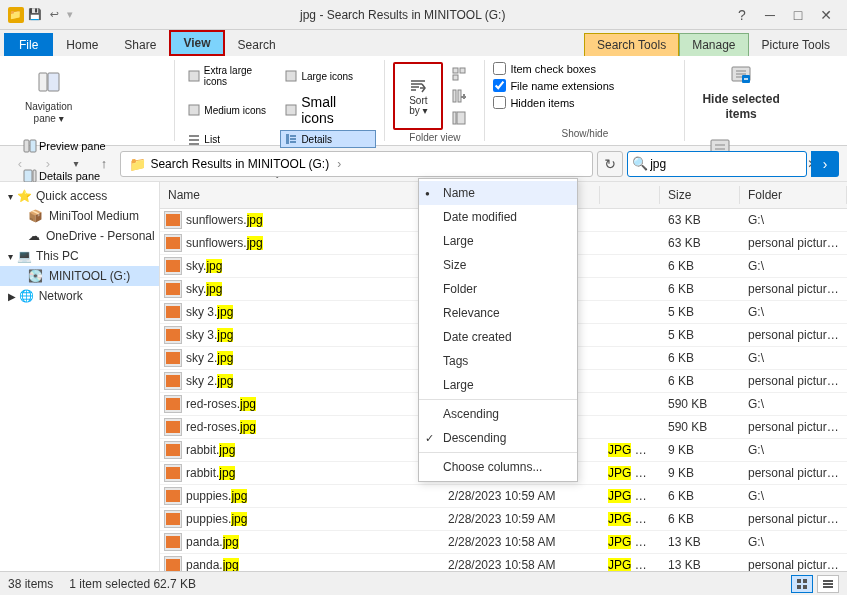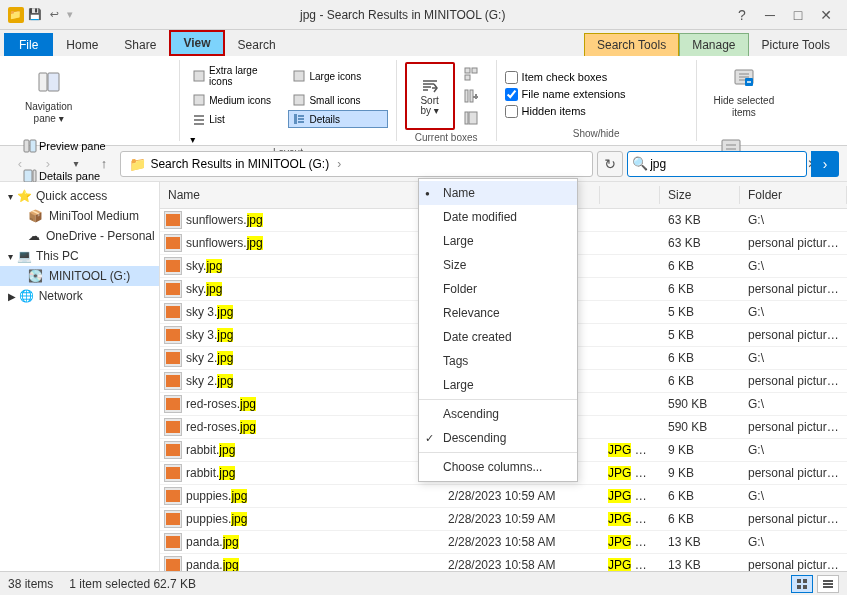--- a/index.html
+++ b/index.html
@@ -471,21 +471,21 @@
         <div class="layout-item">
           <svg width="12" height="12">
               <rect x="1" y="1" width="10" height="10" fill="#e0e0e0" stroke="#888" stroke-width="1"></rect>
             </svg>
           <span style="font-size:10px">Medium icons</span>
         </div>
         <div class="layout-item">
           <svg width="12" height="12">
               <rect x="1" y="1" width="10" height="10" fill="#e0e0e0" stroke="#888" stroke-width="1"></rect>
             </svg>
-          <span style="font-size:10px">Small icons</span>
+          <span style="font-size:14px">Small icons</span>
         </div>
         <div class="layout-item">
           <svg width="12" height="12">
               <rect x="1" y="2" width="10" height="2" fill="#888"></rect>
               <rect x="1" y="6" width="10" height="2" fill="#888"></rect>
               <rect x="1" y="10" width="10" height="2" fill="#888"></rect>
             </svg>
           <span style="font-size:10px">List</span>
         </div>
         <div class="layout-item details-item">
@@ -535,25 +535,25 @@
           </div>
           <div class="pane-btn" style="font-size:10px;">
             <svg width="14" height="14" viewBox="0 0 14 14">
                 <rect x="1" y="1" width="3" height="12" fill="#e0e0e0" stroke="#888" stroke-width="1"></rect>
                 <rect x="5" y="1" width="8" height="12" fill="#e0e0e0" stroke="#888" stroke-width="1"></rect>
               </svg>
           </div>
         </div>
       </div>
     </div>
-    <div class="ribbon-group-title">Current boxes</div>
+    <div class="ribbon-group-title">Folder view</div>
   </div>
 
   <div class="ribbon-group" style="min-width:200px;">
-    <div class="ribbon-group-content" style="flex-direction:column;align-items:flex-start;justify-content:center;">
+    <div class="ribbon-group-content" style="flex-direction:column;align-items:flex-start;">
       <div class="ribbon-checkboxes">
         <label class="ribbon-checkbox">
           <input type="checkbox" style="">
           <span>Item check boxes</span>
         </label>
         <label class="ribbon-checkbox">
           <input type="checkbox" checked="" style="">
           <span>File name extensions</span>
         </label>
         <label class="ribbon-checkbox">
@@ -571,21 +571,21 @@
         <div class="ribbon-btn-icon">
           <svg width="22" height="22" viewBox="0 0 22 22" fill="none">
             <rect x="2" y="4" width="18" height="14" rx="1" fill="#e0e0e0" stroke="#888" stroke-width="1"></rect>
             <line x1="6" y1="8" x2="16" y2="8" stroke="#888" stroke-width="1"></line>
             <line x1="6" y1="11" x2="16" y2="11" stroke="#888" stroke-width="1"></line>
             <line x1="6" y1="14" x2="12" y2="14" stroke="#888" stroke-width="1"></line>
             <rect x="12" y="12" width="8" height="8" rx="1" fill="#0078d4"></rect>
             <line x1="14" y1="16" x2="18" y2="16" stroke="white" stroke-width="1.5"></line>
           </svg>
         </div>
-        <span style="font-size:10px;text-align:center;line-height:1.2;">Hide selected<br>items</span>
+        <span style="font-size:12px;text-align:center;line-height:1.2;font-weight:bold;">Hide selected<br>items</span>
       </div>
       <div class="ribbon-btn-large" style="height:60px;">
         <div class="ribbon-btn-icon">
           <svg width="22" height="22" viewBox="0 0 22 22" fill="none">
             <rect x="2" y="4" width="18" height="14" rx="1" fill="#e0e0e0" stroke="#888" stroke-width="1"></rect>
             <line x1="6" y1="9" x2="16" y2="9" stroke="#888" stroke-width="1"></line>
             <line x1="6" y1="13" x2="16" y2="13" stroke="#888" stroke-width="1"></line>
           </svg>
         </div>
         <span style="font-size:10px;text-align:center;">Options</span>

